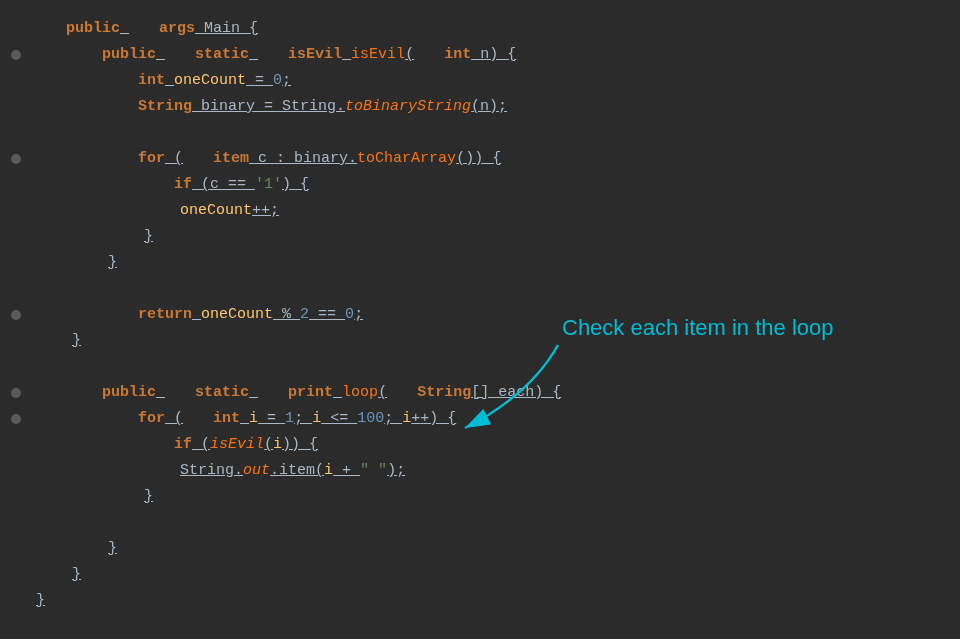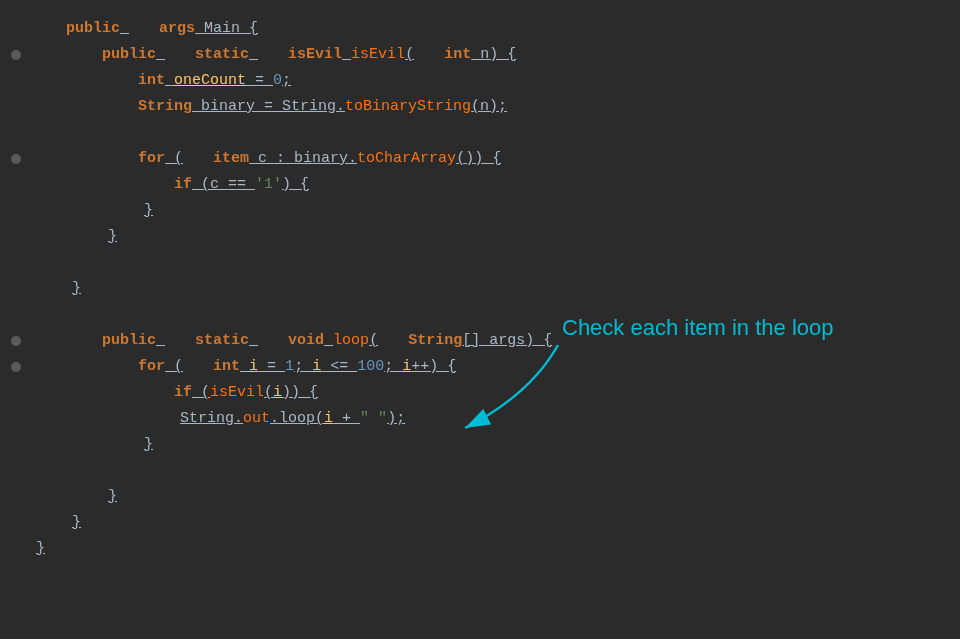--- a/index.html
+++ b/index.html
@@ -50,22 +50,22 @@
       padding-left: 4px;
       white-space: pre;
     }
 
     
     .kw { color: #cc7832; font-weight: bold; margin-left: 30px; } 
     .fn { color: #f97316; } 
     .str { color: #6a8759; } 
     .num { color: #6897bb; } 
     .plain { color: #a9b7c6; text-decoration: underline; }
-    .underline { text-decoration: underline; color: #ffc66d; }
-    .italic { }
+    .underline { color: #ffc66d; }
+    .italic { font-style: italic; }
 
     
     .annotation {
       position: absolute;
       top: 0;
       left: 0;
       width: 100%;
       height: 100%;
       pointer-events: none;
     }
@@ -101,57 +101,67 @@
         <span class="gutter-icon has-dot"></span>
       </div>
       <span class="code-text">        <span class="kw">for</span><span class="plain"> (</span><span class="kw">item</span><span class="plain"> c : binary.</span><span class="fn">toCharArray</span><span class="plain">()) {</span></span>
     </div>
     <div class="line">
       <div class="gutter"></div>
       <span class="code-text">            <span class="kw">if</span><span class="plain"> (c == </span><span class="str">'1'</span><span class="plain">) {</span></span>
     </div>
     <div class="line">
       <div class="gutter"></div>
+      <span class="code-text">                <span class="underline">oneCount</span><span class="plain">++;</span></span>
+    </div>
+    <div class="line">
+      <div class="gutter"></div>
       <span class="code-text">            <span class="plain">}</span></span>
     </div>
     <div class="line">
       <div class="gutter"></div>
       <span class="code-text">        <span class="plain">}</span></span>
     </div>
     <div class="line">
       <div class="gutter"></div>
       <span class="code-text">&nbsp;</span>
+    </div>
+    <div class="line">
+      <div class="gutter">
+        <span class="gutter-icon has-dot"></span>
+      </div>
+      <span class="code-text">        <span class="kw">return</span><span class="plain"> </span><span class="underline">oneCount</span><span class="plain"> % </span><span class="num">2</span><span class="plain"> == </span><span class="num">0</span><span class="plain">;</span></span>
     </div>
     <div class="line">
       <div class="gutter"></div>
       <span class="code-text">    <span class="plain">}</span></span>
     </div>
     <div class="line">
       <div class="gutter"></div>
       <span class="code-text">&nbsp;</span>
     </div>
     <div class="line">
       <div class="gutter">
         <span class="gutter-icon has-dot"></span>
       </div>
-      <span class="code-text">    <span class="kw">public</span><span class="plain"> </span><span class="kw">static</span><span class="plain"> </span><span class="kw">void</span><span class="plain"> </span><span class="fn">loop</span><span class="plain">(</span><span class="kw">String</span><span class="plain">[] args) {</span></span>
+      <span class="code-text">    <span class="kw">public</span><span class="plain"> </span><span class="kw">static</span><span class="plain"> </span><span class="kw">print</span><span class="plain"> </span><span class="fn">loop</span><span class="plain">(</span><span class="kw">String</span><span class="plain">[] each) {</span></span>
     </div>
     <div class="line">
       <div class="gutter">
         <span class="gutter-icon has-dot"></span>
       </div>
       <span class="code-text">        <span class="kw">for</span><span class="plain"> (</span><span class="kw">int</span><span class="plain"> </span><span class="underline">i</span><span class="plain"> = </span><span class="num">1</span><span class="plain">; </span><span class="underline">i</span><span class="plain"> &lt;= </span><span class="num">100</span><span class="plain">; </span><span class="underline">i</span><span class="plain">++) {</span></span>
     </div>
     <div class="line">
       <div class="gutter"></div>
       <span class="code-text">            <span class="kw">if</span><span class="plain"> (</span><span class="italic fn">isEvil</span><span class="plain">(</span><span class="underline">i</span><span class="plain">)) {</span></span>
     </div>
     <div class="line">
       <div class="gutter"></div>
-      <span class="code-text">                <span class="plain">String.</span><span class="italic fn">out</span><span class="plain">.loop(</span><span class="underline">i</span><span class="plain"> + </span><span class="str">" "</span><span class="plain">);</span></span>
+      <span class="code-text">                <span class="plain">String.</span><span class="italic fn">out</span><span class="plain">.item(</span><span class="underline">i</span><span class="plain"> + </span><span class="str">" "</span><span class="plain">);</span></span>
     </div>
     <div class="line">
       <div class="gutter"></div>
       <span class="code-text">            <span class="plain">}</span></span>
     </div>
     <div class="line">
       <div class="gutter"></div>
       <span class="code-text">&nbsp;</span>
     </div>
     <div class="line">

